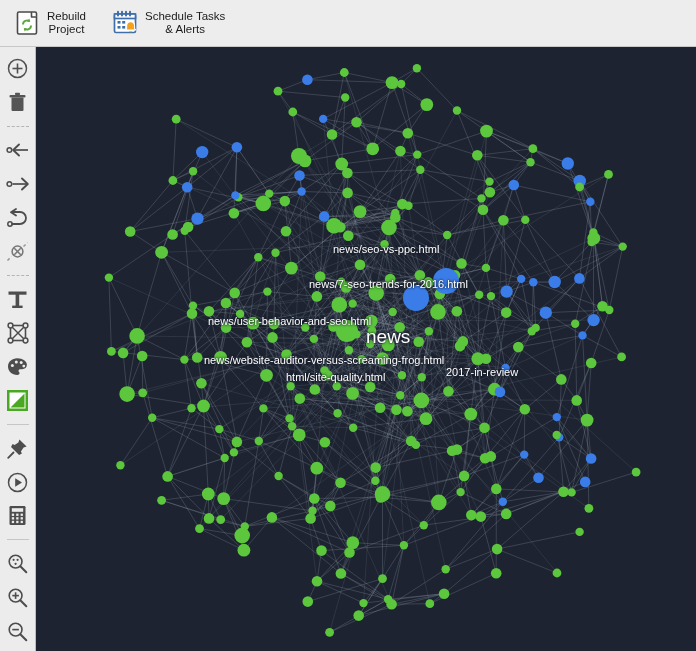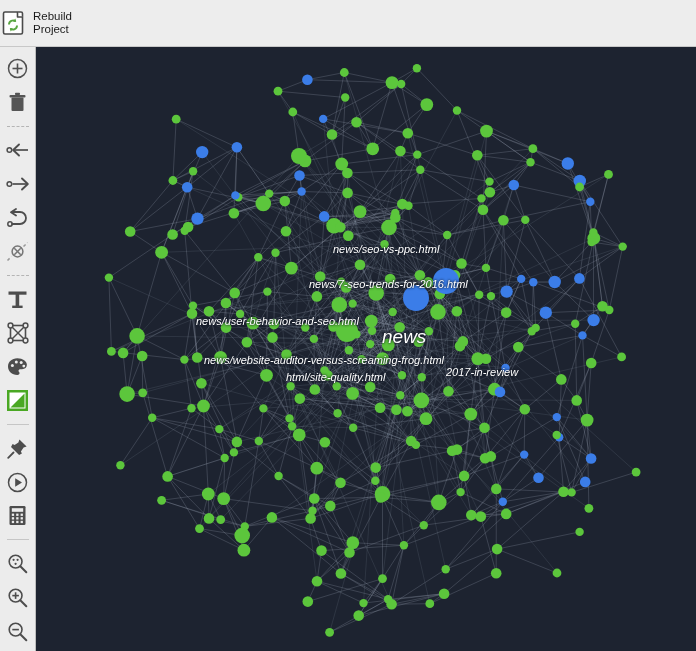--- a/index.html
+++ b/index.html
@@ -25,21 +25,23 @@
   }
 
   
   .top-bar {
     height: 47px;
     min-height: 47px;
     background: #ededed;
     border-bottom: 1px solid #c8c8c8;
     display: flex;
     align-items: center;
+    padding-left: 14px;
     box-sizing: border-box;
+    text-align: center;
   }
   .top-action {
     display: flex;
     align-items: center;
     gap: 7px;
     margin-right: 26px;
     cursor: pointer;
     user-select: none;
   }
   .top-action .ta-icon {
@@ -92,21 +94,20 @@
     margin: 3px 0 9px 0;
   }
   .tool-sep.solid { border-top: 1px solid #c6c6c6; }
 
   
   .graph-wrap {
     flex: 1;
     position: relative;
     background: #1d2330;
     overflow: hidden;
-    font-style: italic;
   }
   #graph-svg {
     position: absolute;
     top: 0; left: 0;
     width: 100%;
     height: 100%;
     display: block;
   }
   .node-label {
     position: absolute;
@@ -136,20 +137,40 @@
           <path d="M9 14.5 a4 4 0 0 1 6.6 -3.1" fill="none" stroke="#59a641" stroke-width="1.9"></path>
           <path d="M17 15.5 a4 4 0 0 1 -6.6 3.1" fill="none" stroke="#59a641" stroke-width="1.9"></path>
           <path d="M15.4 8.6 L16.2 11.9 L12.9 11.4 Z" fill="#59a641"></path>
           <path d="M10.6 21.4 L9.8 18.1 L13.1 18.6 Z" fill="#59a641"></path>
         </svg>
       </span>
       <span class="ta-label">Rebuild
 Project</span>
     </div>
 
+    <div class="top-action">
+      <span class="ta-icon">
+        <svg viewBox="0 0 26 26" width="26" height="26">
+          <rect x="2.5" y="4" width="21" height="18.5" rx="1.5" fill="#ffffff" stroke="#3f6fa8" stroke-width="1.7"></rect>
+          <rect x="2.5" y="4" width="21" height="4.5" fill="#ffffff" stroke="#3f6fa8" stroke-width="1.7"></rect>
+          <line x1="6" y1="1.8" x2="6" y2="5.6" stroke="#3f6fa8" stroke-width="2" stroke-linecap="round"></line>
+          <line x1="10" y1="1.8" x2="10" y2="5.6" stroke="#3f6fa8" stroke-width="2" stroke-linecap="round"></line>
+          <line x1="14" y1="1.8" x2="14" y2="5.6" stroke="#3f6fa8" stroke-width="2" stroke-linecap="round"></line>
+          <line x1="18" y1="1.8" x2="18" y2="5.6" stroke="#3f6fa8" stroke-width="2" stroke-linecap="round"></line>
+          <rect x="5.5" y="11" width="3" height="2.6" fill="#3f6fa8"></rect>
+          <rect x="10.2" y="11" width="3" height="2.6" fill="#3f6fa8"></rect>
+          <rect x="5.5" y="16" width="3" height="2.6" fill="#3f6fa8"></rect>
+          <rect x="10.2" y="16" width="3" height="2.6" fill="#3f6fa8"></rect>
+          <path d="M18.6 11.6 c-2.6 0 -4 2 -4 4.4 l0 2.6 l-1 1.4 l10 0 l-1 -1.4 l0 -2.6 c0 -2.4 -1.4 -4.4 -4 -4.4 z" fill="#f4a21e" stroke="#ffffff" stroke-width="1.1"></path>
+          <path d="M17 21.2 a1.7 1.7 0 0 0 3.2 0 z" fill="#f4a21e"></path>
+        </svg>
+      </span>
+      <span class="ta-label">Schedule Tasks
+&amp; Alerts</span>
+    </div>
 
   </div>
 
   <div class="body-row">
 
     <div class="left-bar">
 
       <div class="tool-btn">
         <span>
           <svg width="21" height="21" viewBox="0 0 21 21">
@@ -1609,22 +1630,22 @@
             <circle cx="600.1" cy="425.1" r="4.4" fill="#5cc63c"></circle>
             <circle cx="380.0" cy="251.0" r="13.0" fill="#3b7de8"></circle>
             <circle cx="410.0" cy="234.0" r="13.0" fill="#3b7de8"></circle>
             <circle cx="311.0" cy="284.0" r="11.0" fill="#5cc63c"></circle>
             <circle cx="263.0" cy="109.0" r="8.0" fill="#5cc63c"></circle>
           </g>
         </svg>
       <div id="label-layer">
           <div class="node-label" style="left: 297px; top: 196px;">news/seo-vs-ppc.html</div>
           <div class="node-label" style="left: 239px; top: 231px; margin-left: 34px;">news/7-seo-trends-for-2016.html</div>
-          <div class="node-label" style="left: 160px; top: 268px;">news/user-behavior-and-seo.html</div>
-          <div class="node-label big" style="left: 346px; top: 279px;">news</div>
+          <div class="node-label" style="left: 172px; top: 268px;">news/user-behavior-and-seo.html</div>
+          <div class="node-label big" style="left: 330px; top: 279px;">news</div>
           <div class="node-label" style="left: 410px; top: 283px; margin-top: 36px;">2017-in-review</div>
           <div class="node-label" style="left: 168px; top: 307px;">news/website-auditor-versus-screaming-frog.html</div>
           <div class="node-label" style="left: 250px; top: 324px;">html/site-quality.html</div>
         </div>
     </div>
 
   </div>
 </div>
 
 </body></html>

